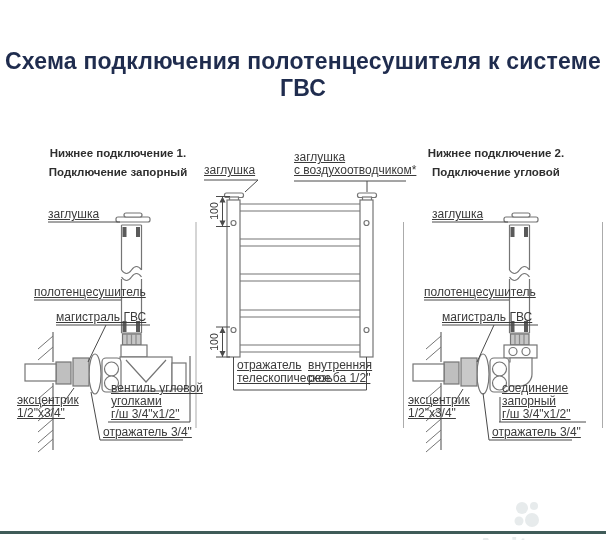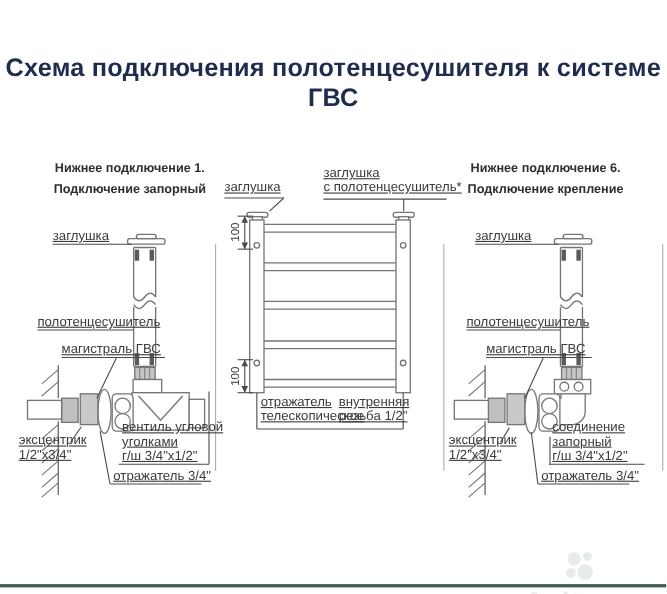--- a/index.html
+++ b/index.html
@@ -213,30 +213,30 @@
   <div class="lbl" style="left:56px;top:311px">магистраль ГВС</div>
   <div class="lbl" style="left:17px;top:394px">эксцентрик</div>
   <div class="lbl" style="left:17px;top:407px">1/2"x3/4"</div>
   <div class="lbl" style="left:111px;top:382px">вентиль угловой</div>
   <div class="lbl" style="left:111px;top:395px">уголками</div>
   <div class="lbl" style="left:111px;top:408px">г/ш 3/4"x1/2"</div>
   <div class="lbl" style="left:103px;top:426px">отражатель 3/4"</div>
 
   <div class="lbl" style="left:204px;top:164px">заглушка</div>
   <div class="lbl" style="left:294px;top:151px">заглушка</div>
-  <div class="lbl" style="left:294px;top:164px">с полотенцесушитель*</div>
+  <div class="lbl" style="left:294px;top:164px">с воздухоотводчиком*</div>
   <div class="dim" style="left:199px;top:205px">100</div>
   <div class="dim" style="left:199px;top:336px">100</div>
   <div class="lbl" style="left:237px;top:359px">отражатель</div>
   <div class="lbl" style="left:237px;top:372px">телескопическое</div>
   <div class="lbl" style="left:308px;top:359px">внутренняя</div>
   <div class="lbl" style="left:308px;top:372px">резьба 1/2"</div>
 
-  <div class="hdg" style="left:406px;top:147px">Нижнее подключение 6.</div>
-  <div class="hdg" style="left:406px;top:166px">Подключение крепление</div>
+  <div class="hdg" style="left:406px;top:147px">Нижнее подключение 2.</div>
+  <div class="hdg" style="left:406px;top:166px">Подключение угловой</div>
   <div class="lbl" style="left:432px;top:208px">заглушка</div>
   <div class="lbl" style="left:424px;top:286px">полотенцесушитель</div>
   <div class="lbl" style="left:442px;top:311px">магистраль ГВС</div>
   <div class="lbl" style="left:408px;top:394px">эксцентрик</div>
   <div class="lbl" style="left:408px;top:407px">1/2"x3/4"</div>
   <div class="lbl" style="left:502px;top:382px">соединение</div>
   <div class="lbl" style="left:502px;top:395px">запорный</div>
   <div class="lbl" style="left:502px;top:408px">г/ш 3/4"x1/2"</div>
   <div class="lbl" style="left:492px;top:426px">отражатель 3/4"</div>
 

